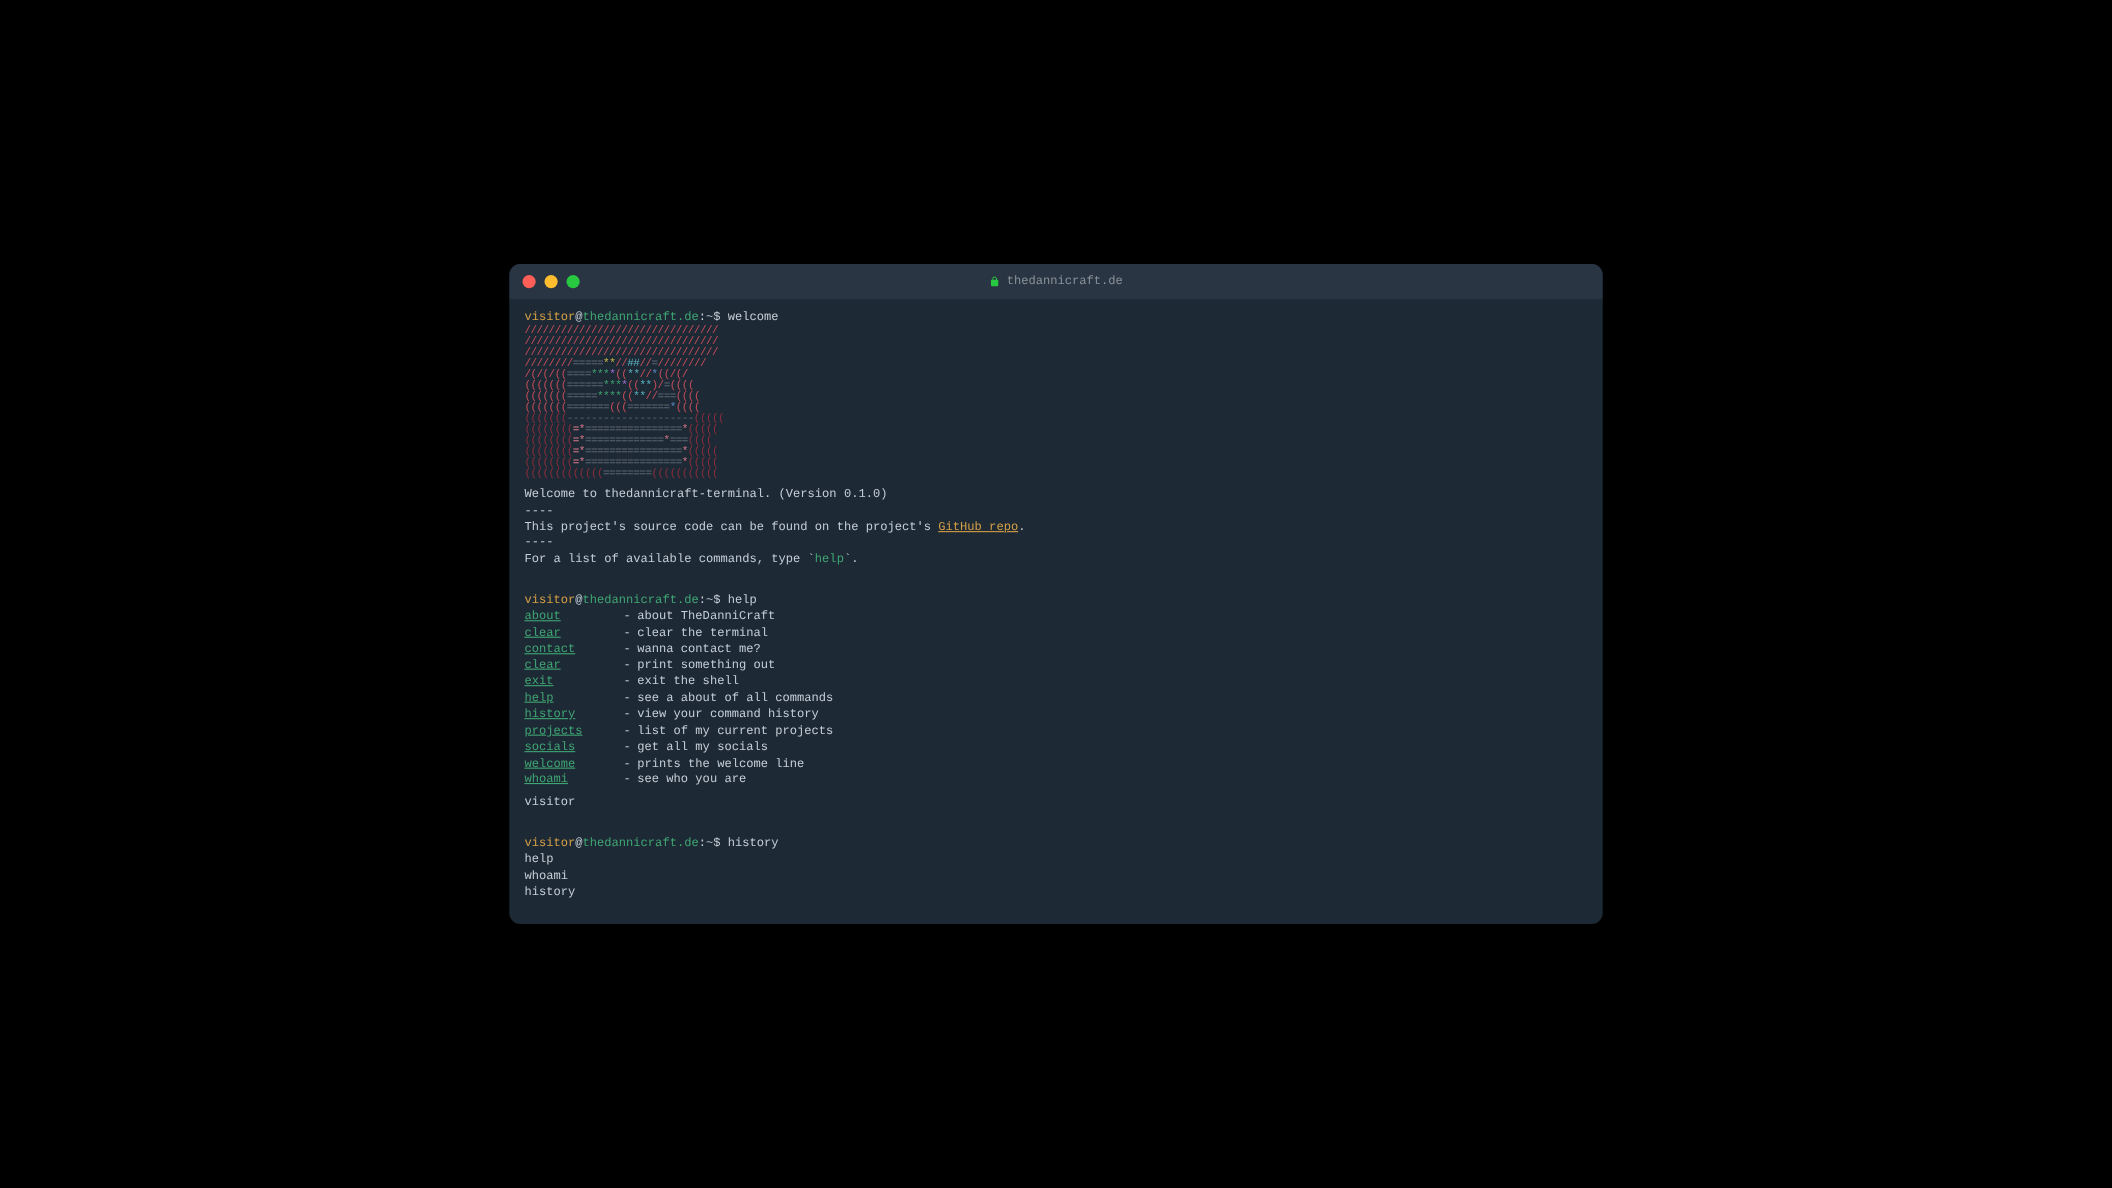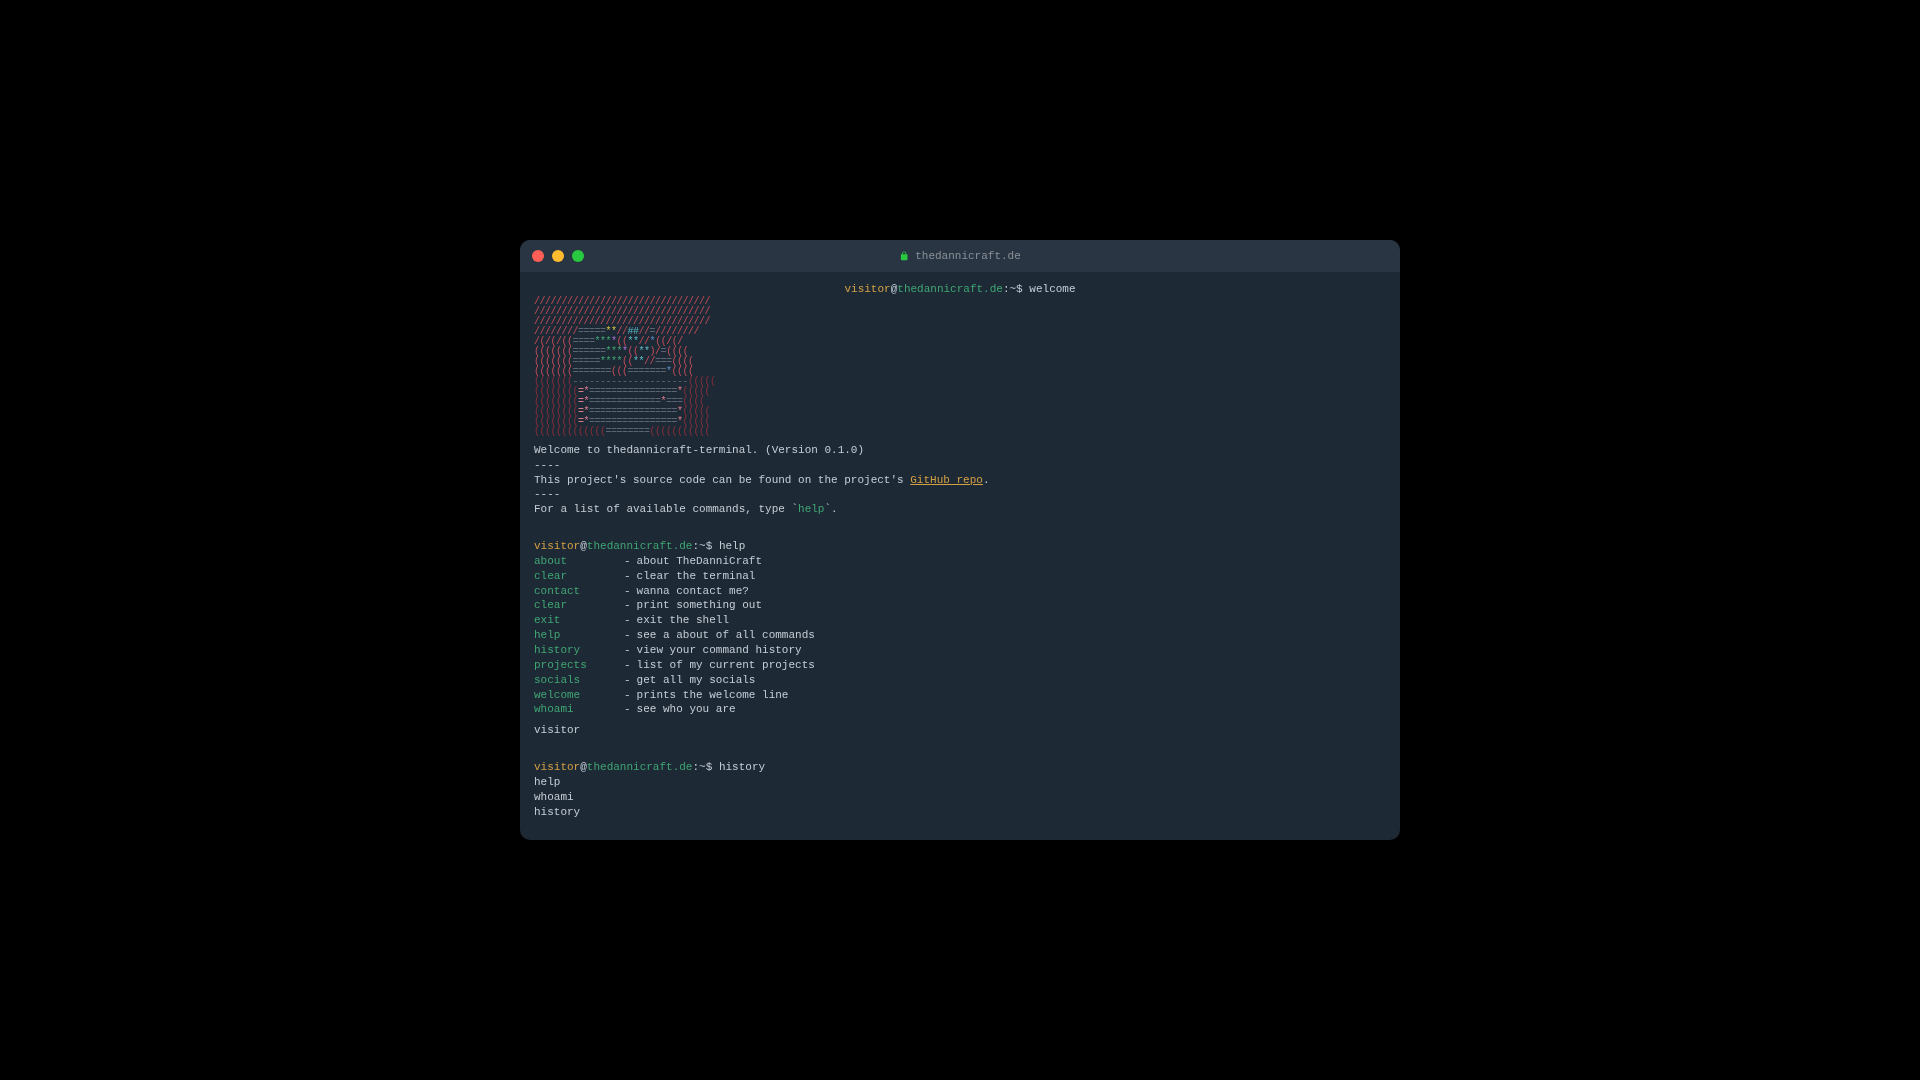--- a/index.html
+++ b/index.html
@@ -12,21 +12,21 @@
     font-family: 'Menlo', 'Monaco', 'Courier New', monospace;
     font-size: 11px;
     display: flex;
     align-items: center;
     justify-content: center;
     width: 1920px;
     height: 1080px;
     overflow: hidden;
   }
   .terminal-window {
-    width: 880px;
+    width: 994px;
     height: 600px;
     background: #1e2936;
     border-radius: 10px;
     overflow: hidden;
     box-shadow: 0 20px 60px rgba(0,0,0,0.5);
   }
   .titlebar {
     height: 32px;
     background: #2a3543;
     display: flex;
@@ -67,29 +67,28 @@
     line-height: 1.35;
     height: calc(100% - 32px);
     overflow-y: auto;
     font-size: 11px;
   }
   .prompt-line {
     margin-top: 16px;
   }
   .prompt-line:first-child {
     margin-top: 0;
-    text-align: center;
   }
   .user { color: #d4a044; }
   .at { color: #c5ced6; }
   .host { color: #3fa672; }
   .path { color: #c5ced6; }
   .cmd-text { color: #c5ced6; }
   .link { color: #d4a044; text-decoration: underline; }
-  .cmd-name { color: #3fa672; display: inline-block; width: 90px; }
+  .cmd-name { color: #3fa672; display: inline-block; width: 90px; text-decoration: underline; }
   .cmd-desc { color: #c5ced6; }
   .help-kw { color: #3fa672; }
   .ascii-art {
     line-height: 1.0;
     font-size: 10px;
     letter-spacing: -0.5px;
     white-space: pre;
     margin-bottom: 6px;
   }
   .ascii-art span {

